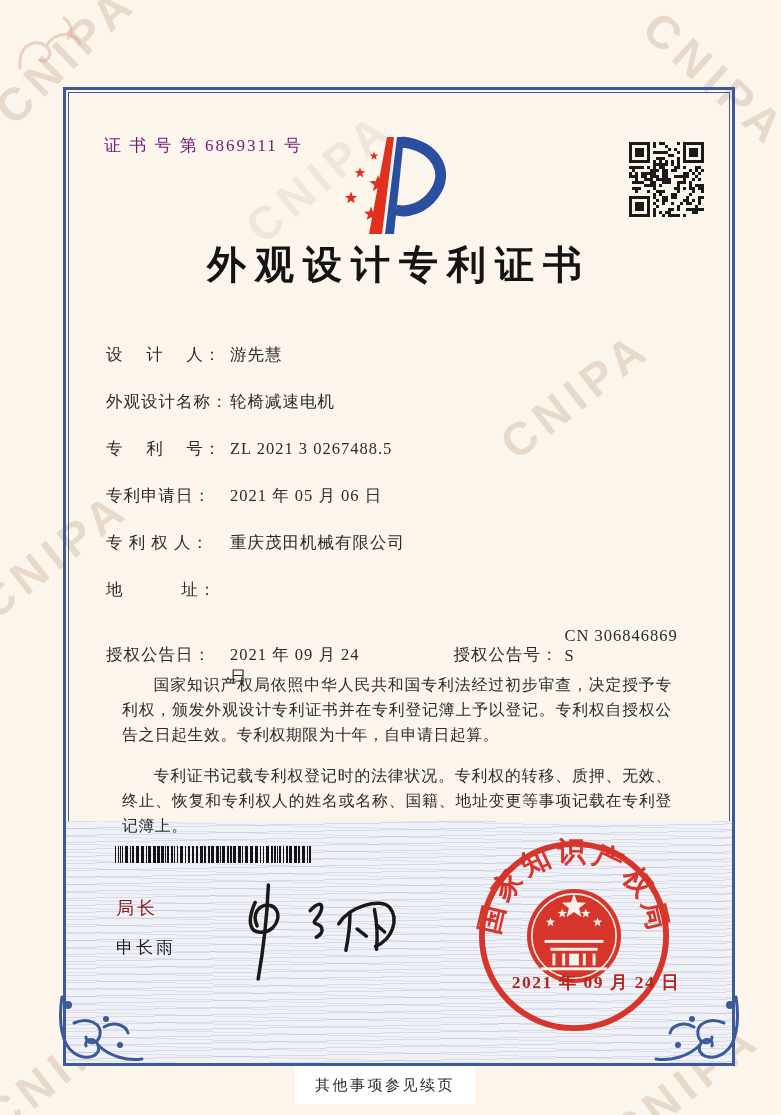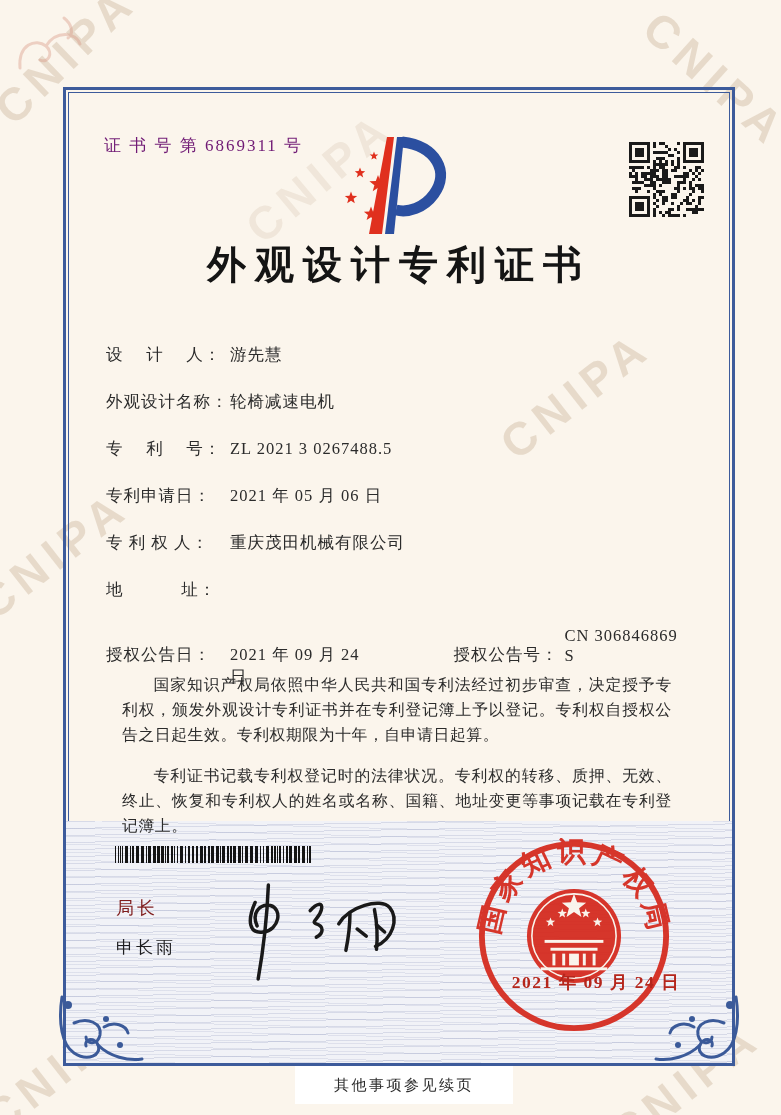--- a/index.html
+++ b/index.html
@@ -39,21 +39,21 @@
         font-family:"Liberation Sans","DejaVu Sans",sans-serif;}
   .signature{position:absolute;left:158px;top:790px;}
   .seal{position:absolute;left:410px;top:748px;opacity:0.93;}
   .seal-date{position:absolute;left:420px;top:880px;width:220px;text-align:center;
              font-size:17.5px;font-weight:600;letter-spacing:1.5px;color:#b5261c;}
   .page-info{position:absolute;left:0;right:0;top:936px;text-align:center;
              font-size:14.5px;letter-spacing:2px;color:#33353a;}
   .flourish{position:absolute;z-index:2;}
   .flourish.bl{left:-12px;bottom:-12px;}
   .flourish.br{right:-12px;bottom:-12px;transform:scaleX(-1);}
-  .cont-note{position:absolute;left:295px;top:1066px;width:218px;height:38px;background:#ffffff;
+  .cont-note{position:absolute;left:295px;top:1066px;width:180px;height:38px;background:#ffffff;
              z-index:2;text-align:center;line-height:38px;font-size:15px;letter-spacing:2.5px;color:#2b2b2b;}
   .pink-flourish{position:absolute;left:14px;top:8px;z-index:0;opacity:0.5;}
 </style>
 </head>
 <body>
 
 <div id="page">
 
   <div class="wm" style="left:-22px;top:28px;transform:rotate(-44deg);">CNIPA</div>
   <div class="wm" style="left:628px;top:52px;transform:rotate(42deg);">CNIPA</div>

